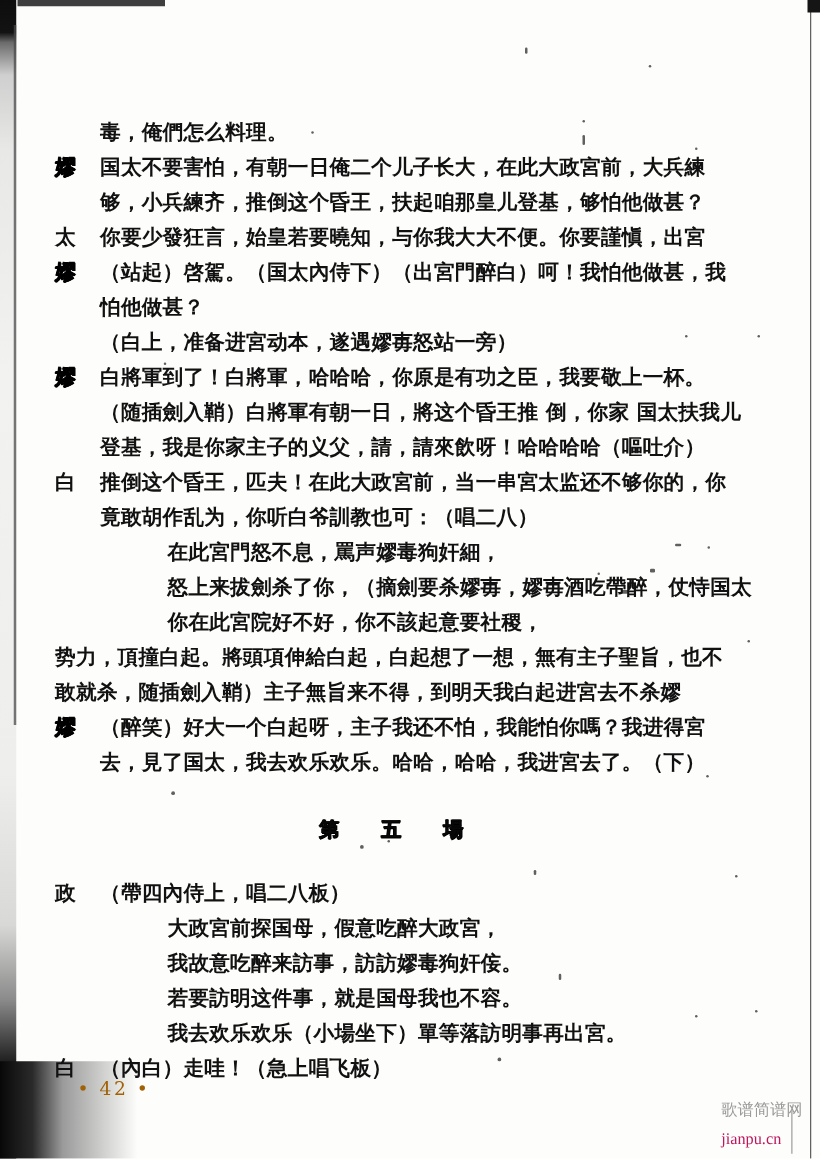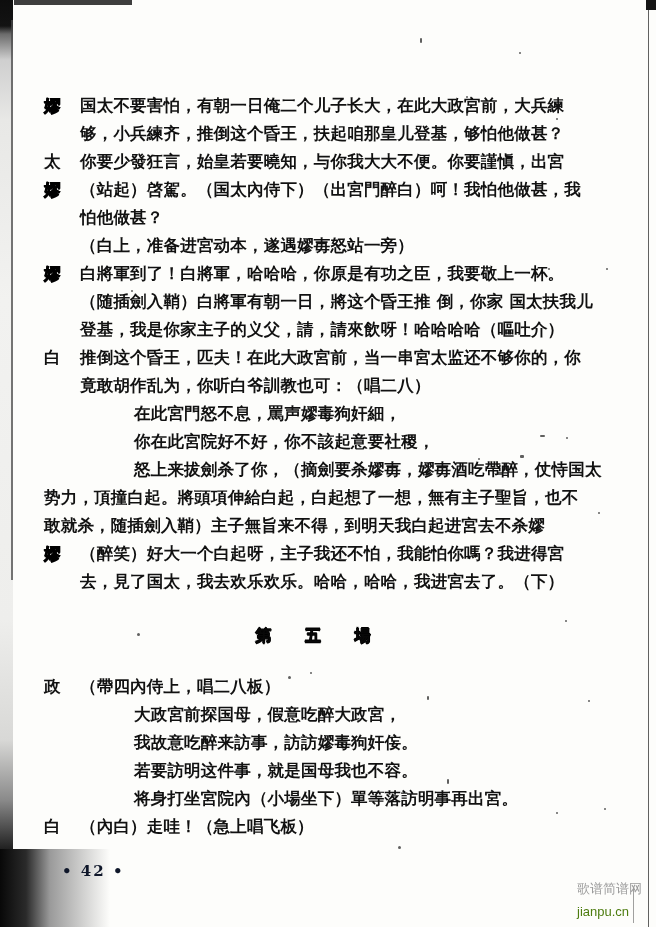--- a/index.html
+++ b/index.html
@@ -113,43 +113,43 @@
     padding-right: 14px;
     color: #080808;
     text-shadow: 0.6px 0 0 #000, -0.6px 0 0 #000, 0 0.6px 0 #000, 0 -0.6px 0 #000;
   }
   
   .page-number {
     position: absolute;
     left: 62px;
     top: 862px;
     font-size: 15px;
-    font-weight: 700;
-    color: #0f172a;
+    font-weight: 400;
+    color: #a16207;
     font-family: "DejaVu Serif", "Liberation Serif", serif;
     letter-spacing: 2px;
   }
   
   .watermark {
     position: absolute;
     right: 14px;
     bottom: 8px;
     display: flex;
     align-items: baseline;
     gap: 6px;
     font-size: 13px;
     flex-direction: column;
   }
   .watermark .wm-cn {
     color: #9a9a9a;
     font-family: "DejaVu Sans", "Liberation Sans", sans-serif;
   }
   .watermark .wm-url {
-    color: #4d7c0f;
-    font-family: Liberation Sans, sans-serif;
+    color: #be185d;
+    font-family: Liberation Serif, serif;
   }
   .wm-bar {
     position: absolute;
     right: 22px;
     bottom: 4px;
     width: 1px;
     height: 34px;
     background: #777;
     opacity: .7;
   }
@@ -189,20 +189,24 @@
   <div class="speck" style="left:588px;top:700px;width:2px;height:2px;"></div>
   <div class="speck" style="left:447px;top:779px;width:2px;height:5px;border-radius:1px;"></div>
   <div class="speck" style="left:556px;top:812px;width:2px;height:2px;"></div>
   <div class="speck" style="left:604px;top:808px;width:2px;height:2px;"></div>
   <div class="speck" style="left:398px;top:846px;width:3px;height:3px;"></div>
   <div class="speck" style="left:131px;top:290px;width:2px;height:2px;"></div>
 
   <div class="content">
 
     <div class="line">
+      <span class="speaker"></span>
+      <span class="txt">毒，俺們怎么料理。</span>
+    </div>
+    <div class="line">
       <span class="speaker blot">嫪</span>
       <span class="txt">国太不要害怕，有朝一日俺二个儿子长大，在此大政宮前，大兵練</span>
     </div>
     <div class="line">
       <span class="speaker"></span>
       <span class="txt">够，小兵練齐，推倒这个昏王，扶起咱那皇儿登基，够怕他做甚？</span>
     </div>
     <div class="line">
       <span class="speaker">太</span>
       <span class="txt">你要少發狂言，始皇若要曉知，与你我大大不便。你要謹愼，出宮</span>
@@ -237,24 +241,24 @@
     </div>
     <div class="line">
       <span class="speaker"></span>
       <span class="txt">竟敢胡作乱为，你听白爷訓教也可：（唱二八）</span>
     </div>
 
     <div class="line indent-verse">
       <span class="txt">在此宮門怒不息，罵声嫪毒狗奸細，</span>
     </div>
     <div class="line indent-verse">
+      <span class="txt">怒上来拔劍杀了你，（摘劍要杀嫪毐，嫪毐酒吃帶醉，仗恃国太</span>
+    </div>
+    <div class="line indent-verse">
       <span class="txt">你在此宮院好不好，你不該起意要社稷，</span>
-    </div>
-    <div class="line indent-verse">
-      <span class="txt">怒上来拔劍杀了你，（摘劍要杀嫪毐，嫪毐酒吃帶醉，仗恃国太</span>
     </div>
     <div class="line">
       <span class="txt">势力，頂撞白起。將頭項伸給白起，白起想了一想，無有主子聖旨，也不</span>
     </div>
     <div class="line">
       <span class="txt">敢就杀，随插劍入鞘）主子無旨来不得，到明天我白起进宮去不杀嫪</span>
     </div>
     <div class="line">
       <span class="speaker blot">嫪</span>
       <span class="txt">（醉笑）好大一个白起呀，主子我还不怕，我能怕你嗎？我进得宮</span>
@@ -273,21 +277,21 @@
     <div class="line indent-verse">
       <span class="txt">大政宮前探国母，假意吃醉大政宮，</span>
     </div>
     <div class="line indent-verse">
       <span class="txt">我故意吃醉来訪事，訪訪嫪毒狗奸侫。</span>
     </div>
     <div class="line indent-verse">
       <span class="txt">若要訪明这件事，就是国母我也不容。</span>
     </div>
     <div class="line indent-verse">
-      <span class="txt">将身打坐宮院內（小場坐下）單等落訪明事再出宮。</span>
+      <span class="txt">我去欢乐欢乐（小場坐下）單等落訪明事再出宮。</span>
     </div>
     <div class="line">
       <span class="speaker">白</span>
       <span class="txt stage">（內白）走哇！（急上唱飞板）</span>
     </div>
 
   </div>
 
   <div class="page-number">• 42 •</div>
 

